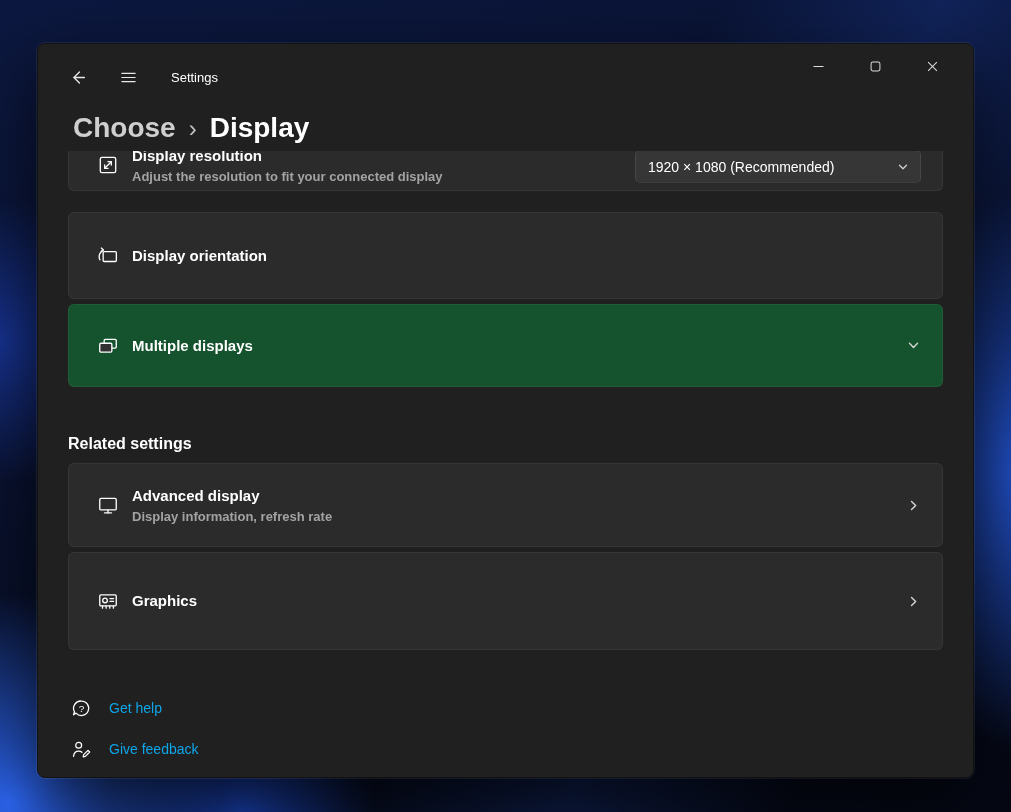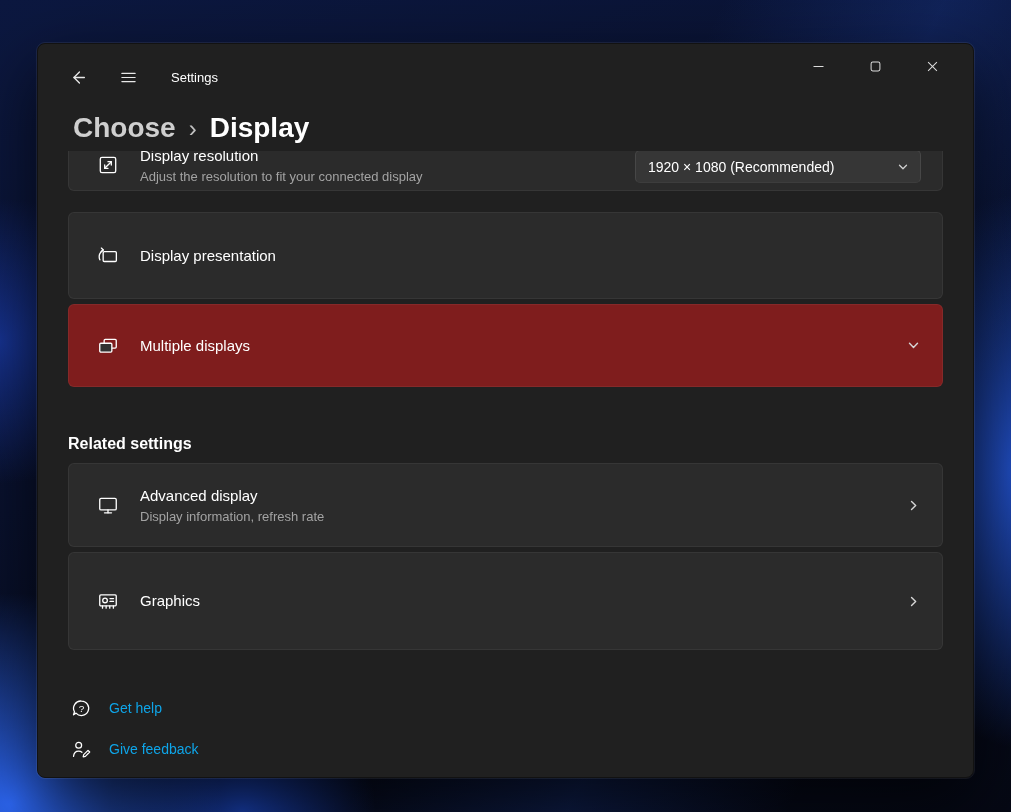--- a/index.html
+++ b/index.html
@@ -50,30 +50,30 @@
 
   
   .content { position:absolute; top:107px; left:0; right:0; bottom:0; overflow:hidden; }
 
   .card {
     margin:0 30px; background:#2b2b2b; border:1px solid rgba(255,255,255,.055);
     border-radius:6px; display:flex; align-items:center;
     padding:0 21px 0 28px;
   }
   .card .row-icon { width:22px; height:22px; flex:0 0 22px; display:flex; align-items:center; justify-content:center; }
-  .card .texts { margin-left:21px; flex:1; min-width:0; }
+  .card .texts { margin-left:13px; flex:1; min-width:0;font-weight:bold; }
   .card .row-title { font-size:15px; line-height:18px; color:#ffffff; }
   .card .row-sub { font-size:13px; line-height:15px; color:#a3a3a3; margin-top:4px; }
 
   .card-resolution { height:87px; margin-top:-47px; align-items:flex-end; }
   .card-resolution .row-icon { margin-bottom:14px; }
   .card-resolution .texts { margin-bottom:6px; }
   .card-resolution .row-title { margin-bottom:2px; }
   .card-orientation { height:87px; margin-top:21px; }
-  .card-multiple { height:83px; margin-top:5px; background:#7f1d1d; cursor:pointer; }
+  .card-multiple { height:83px; margin-top:5px; background:#14532d; cursor:pointer; }
   .card-advanced { height:84px; margin-top:9px; cursor:pointer; }
   .card-graphics { height:98px; margin-top:5px; cursor:pointer; }
 
   .section-header { margin:47px 30px 0; font-size:16px; font-weight:600; color:#ffffff; line-height:20px; }
 
   .dropdown {
     height:33px; display:flex; align-items:center; justify-content:space-between;
     background:#363636; border:1px solid #474747; border-bottom-color:#3d3d3d;
     border-radius:5px; padding:0 11px 0 12px; font-size:14px; color:#ffffff; cursor:pointer;
   }
@@ -176,21 +176,21 @@
 
       <div class="card card-orientation">
         <span class="row-icon">
           <svg width="22" height="22" viewBox="0 0 20 20" fill="none" stroke="#ffffff" stroke-width="1.2" stroke-linecap="round" stroke-linejoin="round">
             <rect x="5.6" y="6" width="12" height="9" rx="1"></rect>
             <path d="M2.6 13.5A7.2 7.2 0 0 1 5.6 4.4"></path>
             <path d="M4 2.8l1.7 1.7-1.7 1.7"></path>
           </svg>
         </span>
         <div class="texts">
-          <div class="row-title">Display presentation</div>
+          <div class="row-title">Display orientation</div>
         </div>
       </div>
 
       <div class="card card-multiple">
         <span class="row-icon">
           <svg width="22" height="22" viewBox="0 0 20 20" fill="none" stroke="#ffffff" stroke-width="1.2" stroke-linejoin="round">
             <rect x="6.5" y="4" width="11" height="8" rx="1"></rect>
             <rect x="2.5" y="7.5" width="11" height="8" rx="1" fill="#323232"></rect>
           </svg>
         </span>

